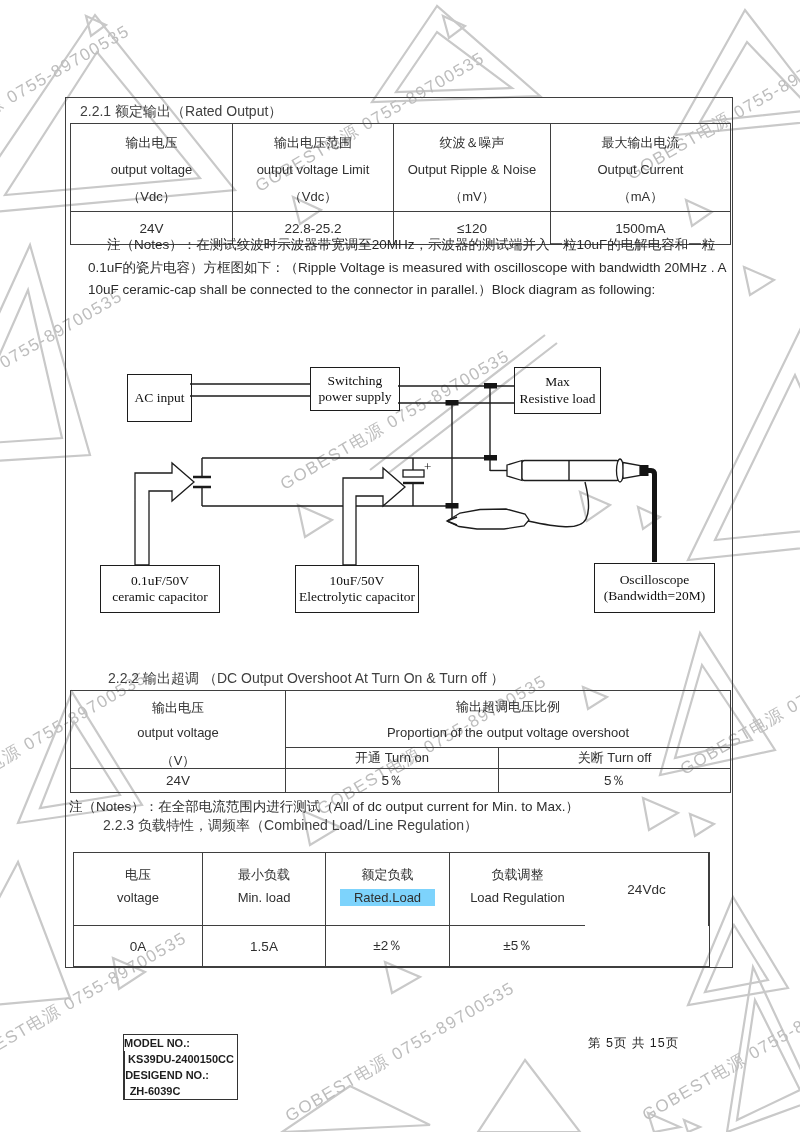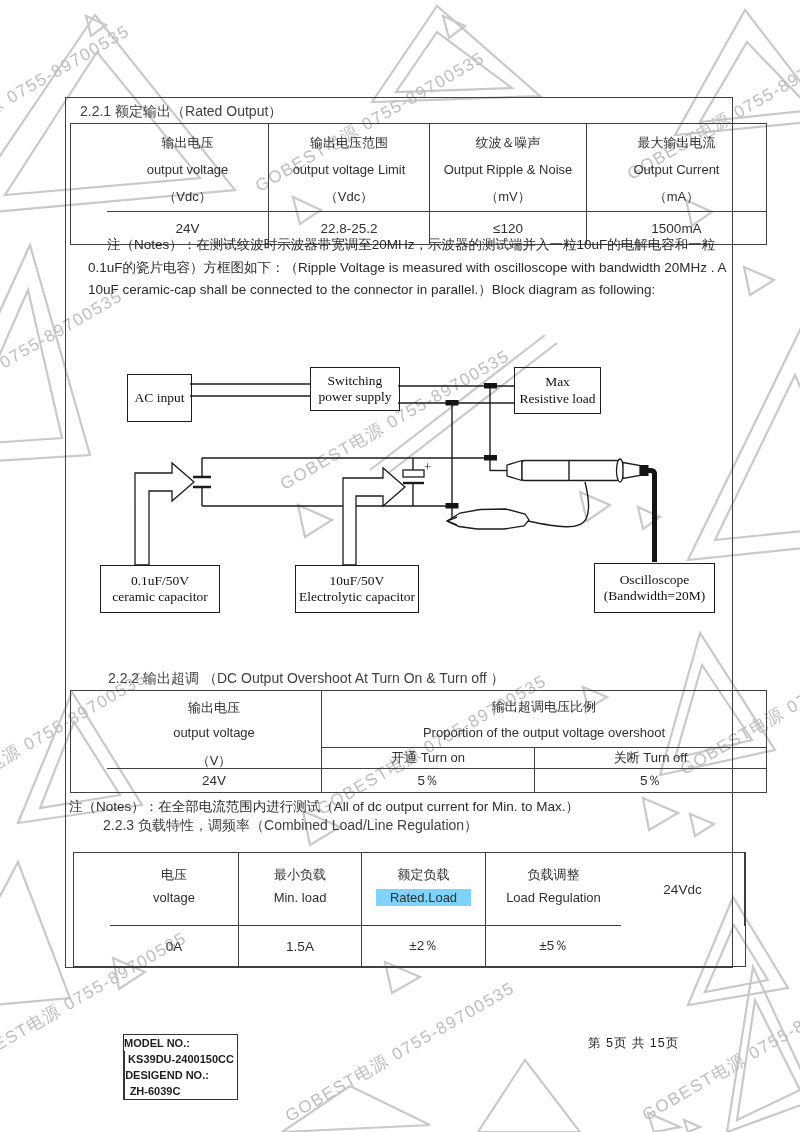--- a/index.html
+++ b/index.html
@@ -10,21 +10,21 @@
   .wm-text{position:absolute;white-space:nowrap;font-size:17px;color:#bdbdbd;
            letter-spacing:1.5px;transform:translate(-50%,-50%) rotate(-30deg);}
   svg.wm{position:absolute;left:0;top:0;}
   .lt{fill:none;stroke:#c9c9c9;stroke-width:2.2;}
   
   .content{position:absolute;inset:0;z-index:2;}
   .page-border{position:absolute;left:65px;top:97px;width:666px;height:869px;border:1px solid #3f3f3f;}
   .sec-title{position:absolute;font-size:14px;color:#404040;}
   .note{position:absolute;font-size:13.5px;line-height:22.5px;color:#2b2b2b;}
   
-  .tbl{position:absolute;border:1px solid #3f3f3f;display:grid;background:transparent;padding-left:36px;}
+  .tbl{position:absolute;border:1px solid #3f3f3f;display:grid;background:transparent;}
   .cell{border-right:1px solid #3f3f3f;border-bottom:1px solid #3f3f3f;text-align:center;
         font-size:13px;color:#2f2f2f;overflow:hidden;}
   .no-r{border-right:none!important;}
   .no-b{border-bottom:none!important;}
   .hline{line-height:27px;height:27px;}
   .t1h{padding-top:5px;}
   .dval{font-size:13.5px;display:flex;align-items:center;justify-content:center;}
   .t2c1 .hline{line-height:25px;height:25px;}
   .t2c1{padding-top:4px;}
   .t2sp{padding-top:3px;}

